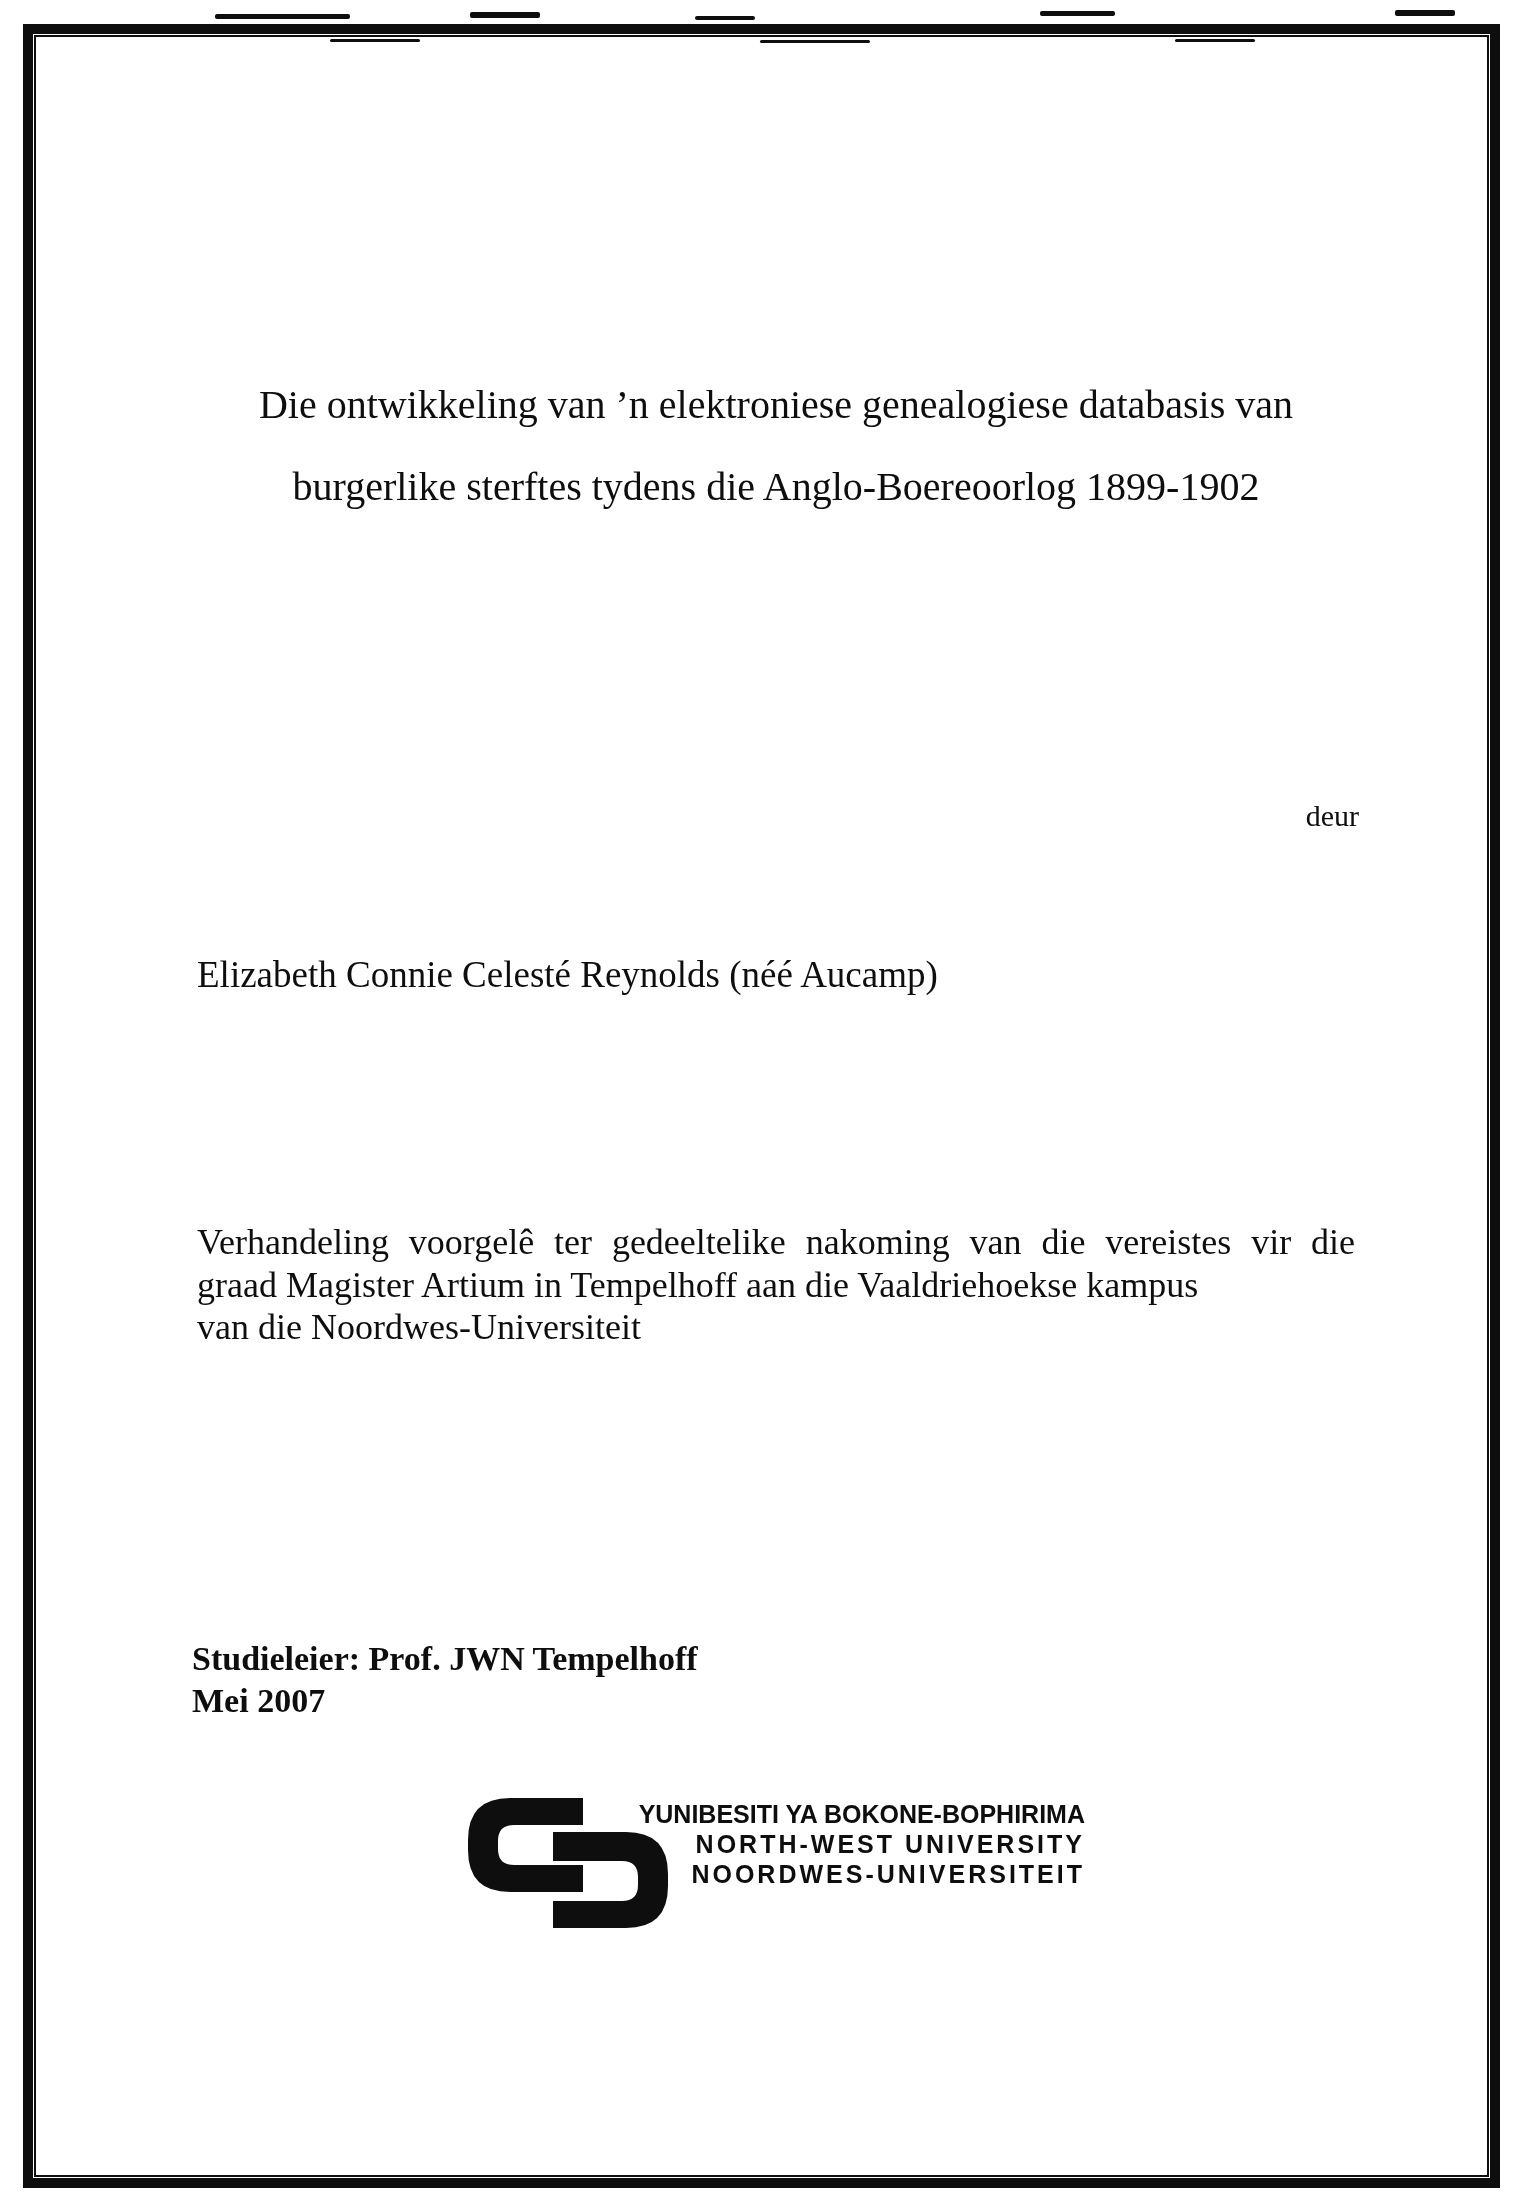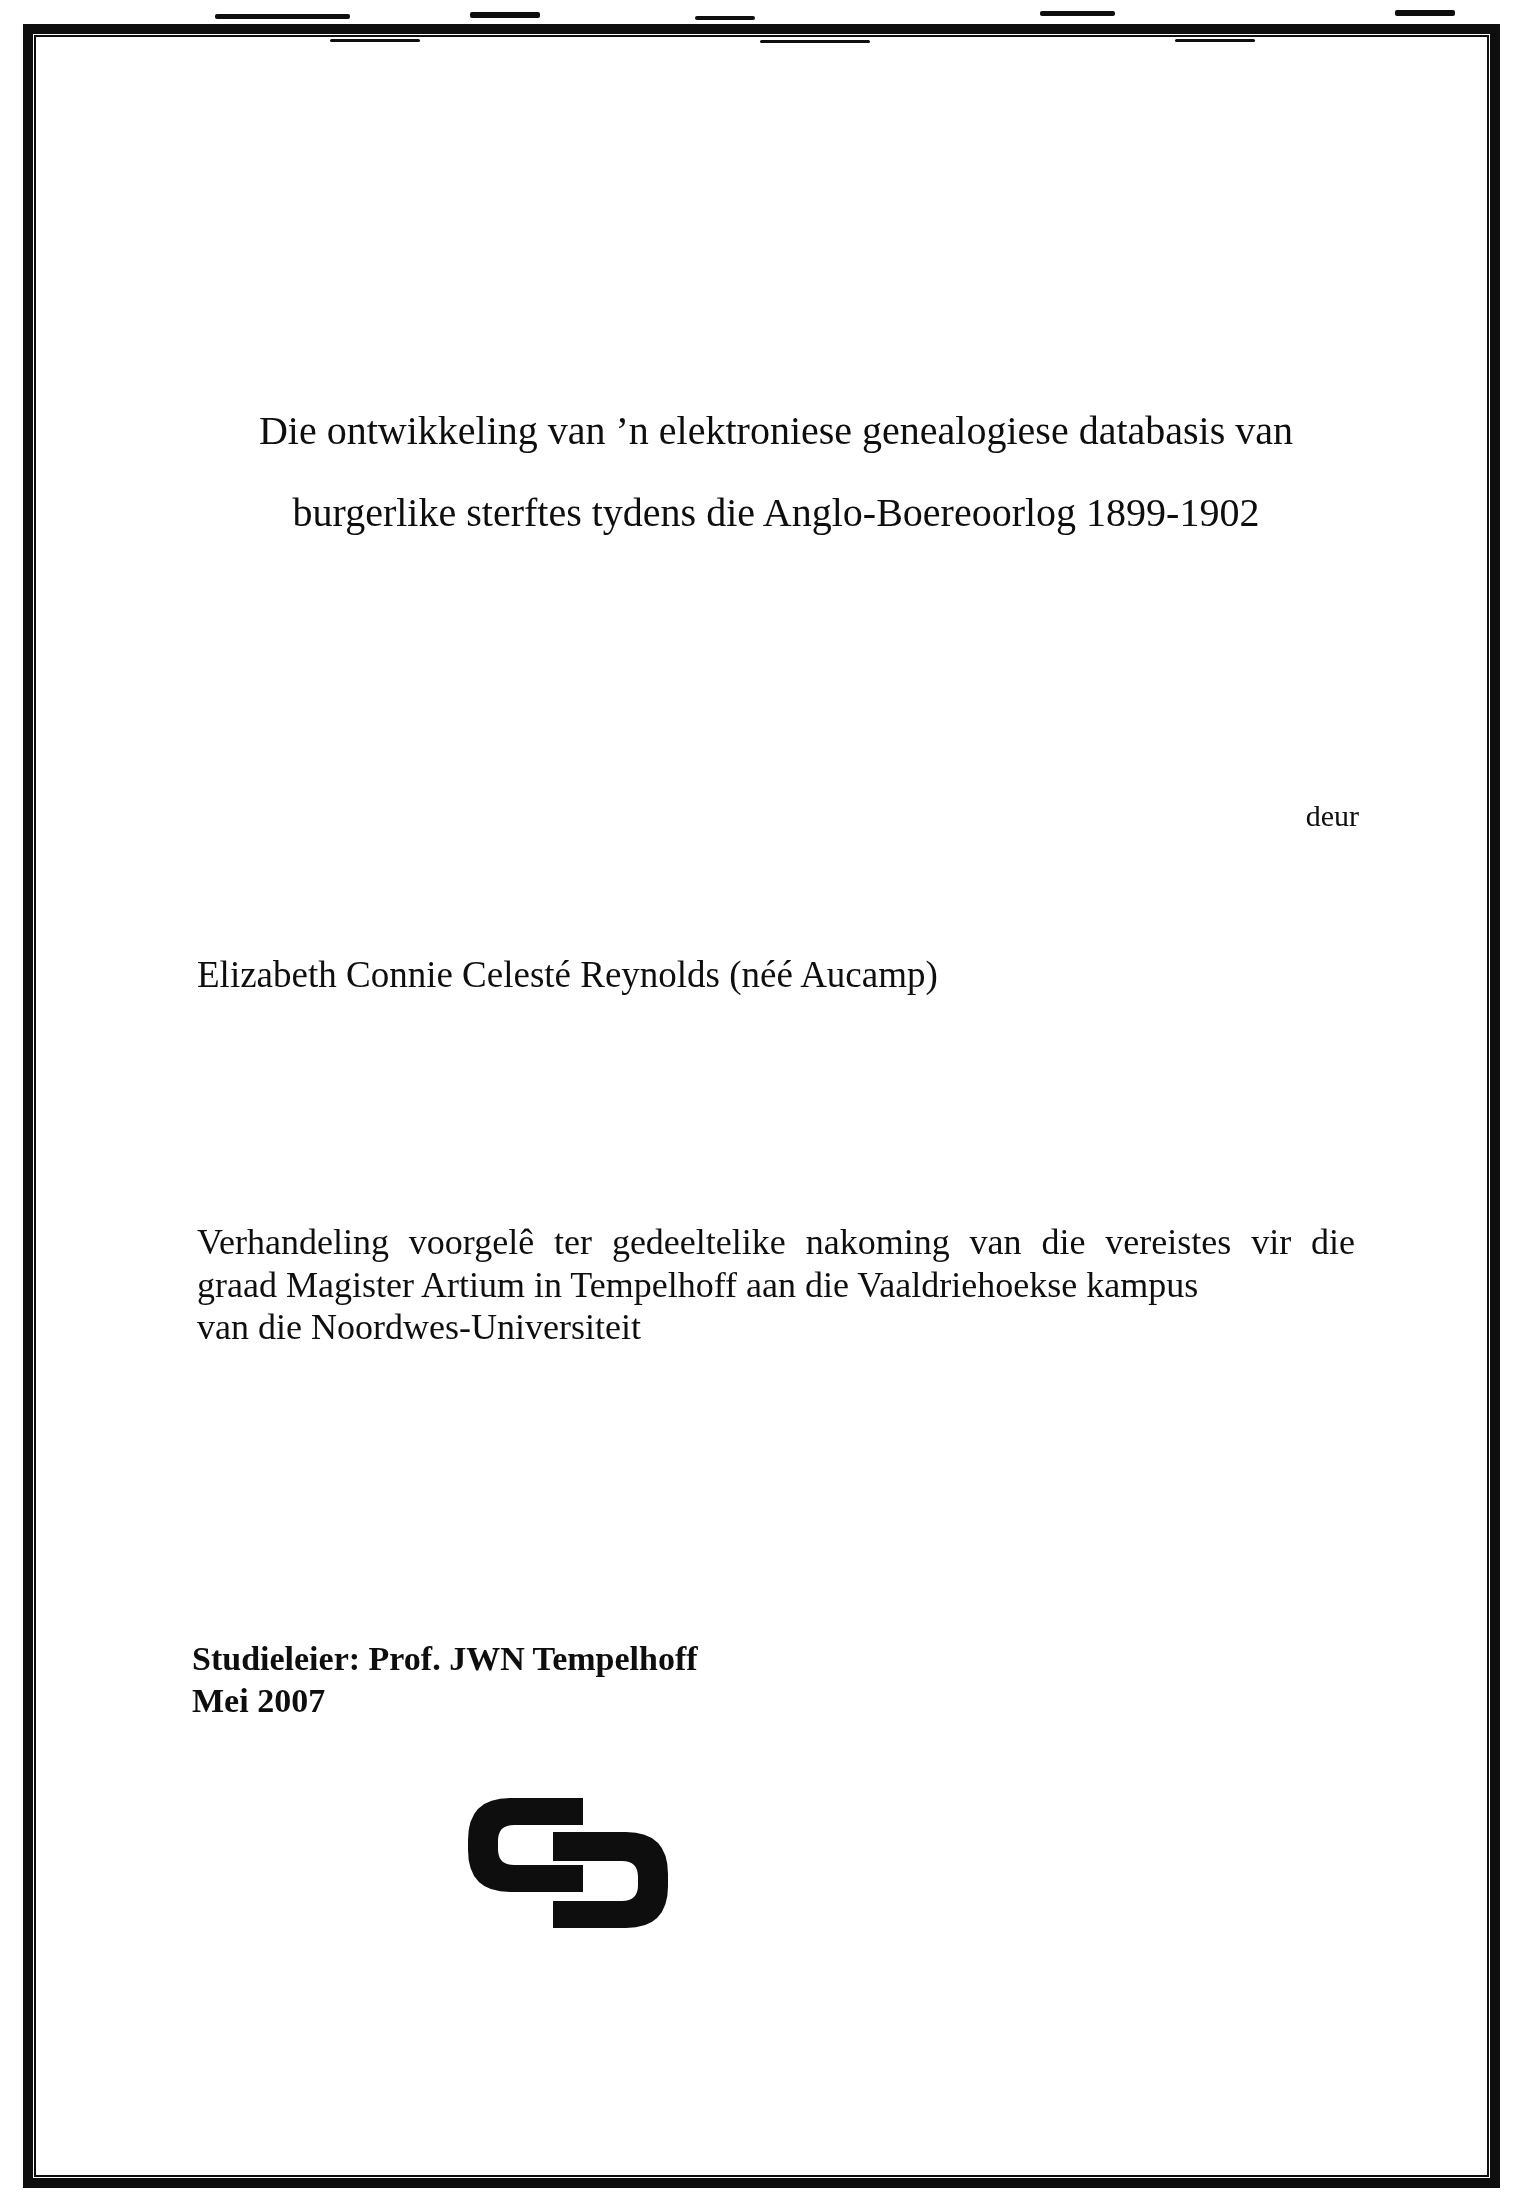--- a/index.html
+++ b/index.html
@@ -16,21 +16,21 @@
   .frame-outer {
     position:absolute; left:23px; top:24px; width:1477px; height:2164px;
     border:10px solid var(--ink);
   }
   .frame-inner { position:absolute; inset:1px; border:2px solid var(--ink); }
 
   .artifact { position:absolute; background:var(--ink); border-radius:2px; }
 
   
   .title {
-    position:absolute; left:197px; top:390px; width:1158px;
+    position:absolute; left:197px; top:364px; width:1158px;
     text-align:center; font-size:40px; line-height:82px; white-space:nowrap;
   }
 
   .byline {
     position:absolute; left:201px; top:799px; width:1158px;
     text-align:right; font-size:30px;
   }
 
   .author {
     position:absolute; left:197px; top:953px; width:1158px;
@@ -96,14 +96,19 @@
     <div>Studieleier: Prof. JWN Tempelhoff</div>
     <div>Mei 2007</div>
   </div>
 
   <div class="logo-mark">
     <svg viewBox="0 0 200 131" xmlns="http://www.w3.org/2000/svg">
       <path d="M 115 1 L 42 1 Q 0 1 0 43 L 0 53 Q 0 95 42 95 L 115 95 L 115 68 L 46 68 Q 30 68 30 52 L 30 44 Q 30 28 46 28 L 115 28 Z"></path>
       <path d="M 85 35 L 158 35 Q 200 35 200 77 L 200 89 Q 200 131 158 131 L 85 131 L 85 104 L 154 104 Q 170 104 170 88 L 170 80 Q 170 64 154 64 L 85 64 Z"></path>
     </svg>
   </div>
+  <div class="logo-text">
+    <div>YUNIBESITI YA BOKONE-BOPHIRIMA</div>
+    <div class="tracked">NORTH-WEST UNIVERSITY</div>
+    <div class="tracked">NOORDWES-UNIVERSITEIT</div>
+  </div>
 
 </div>
 
 </body></html>

